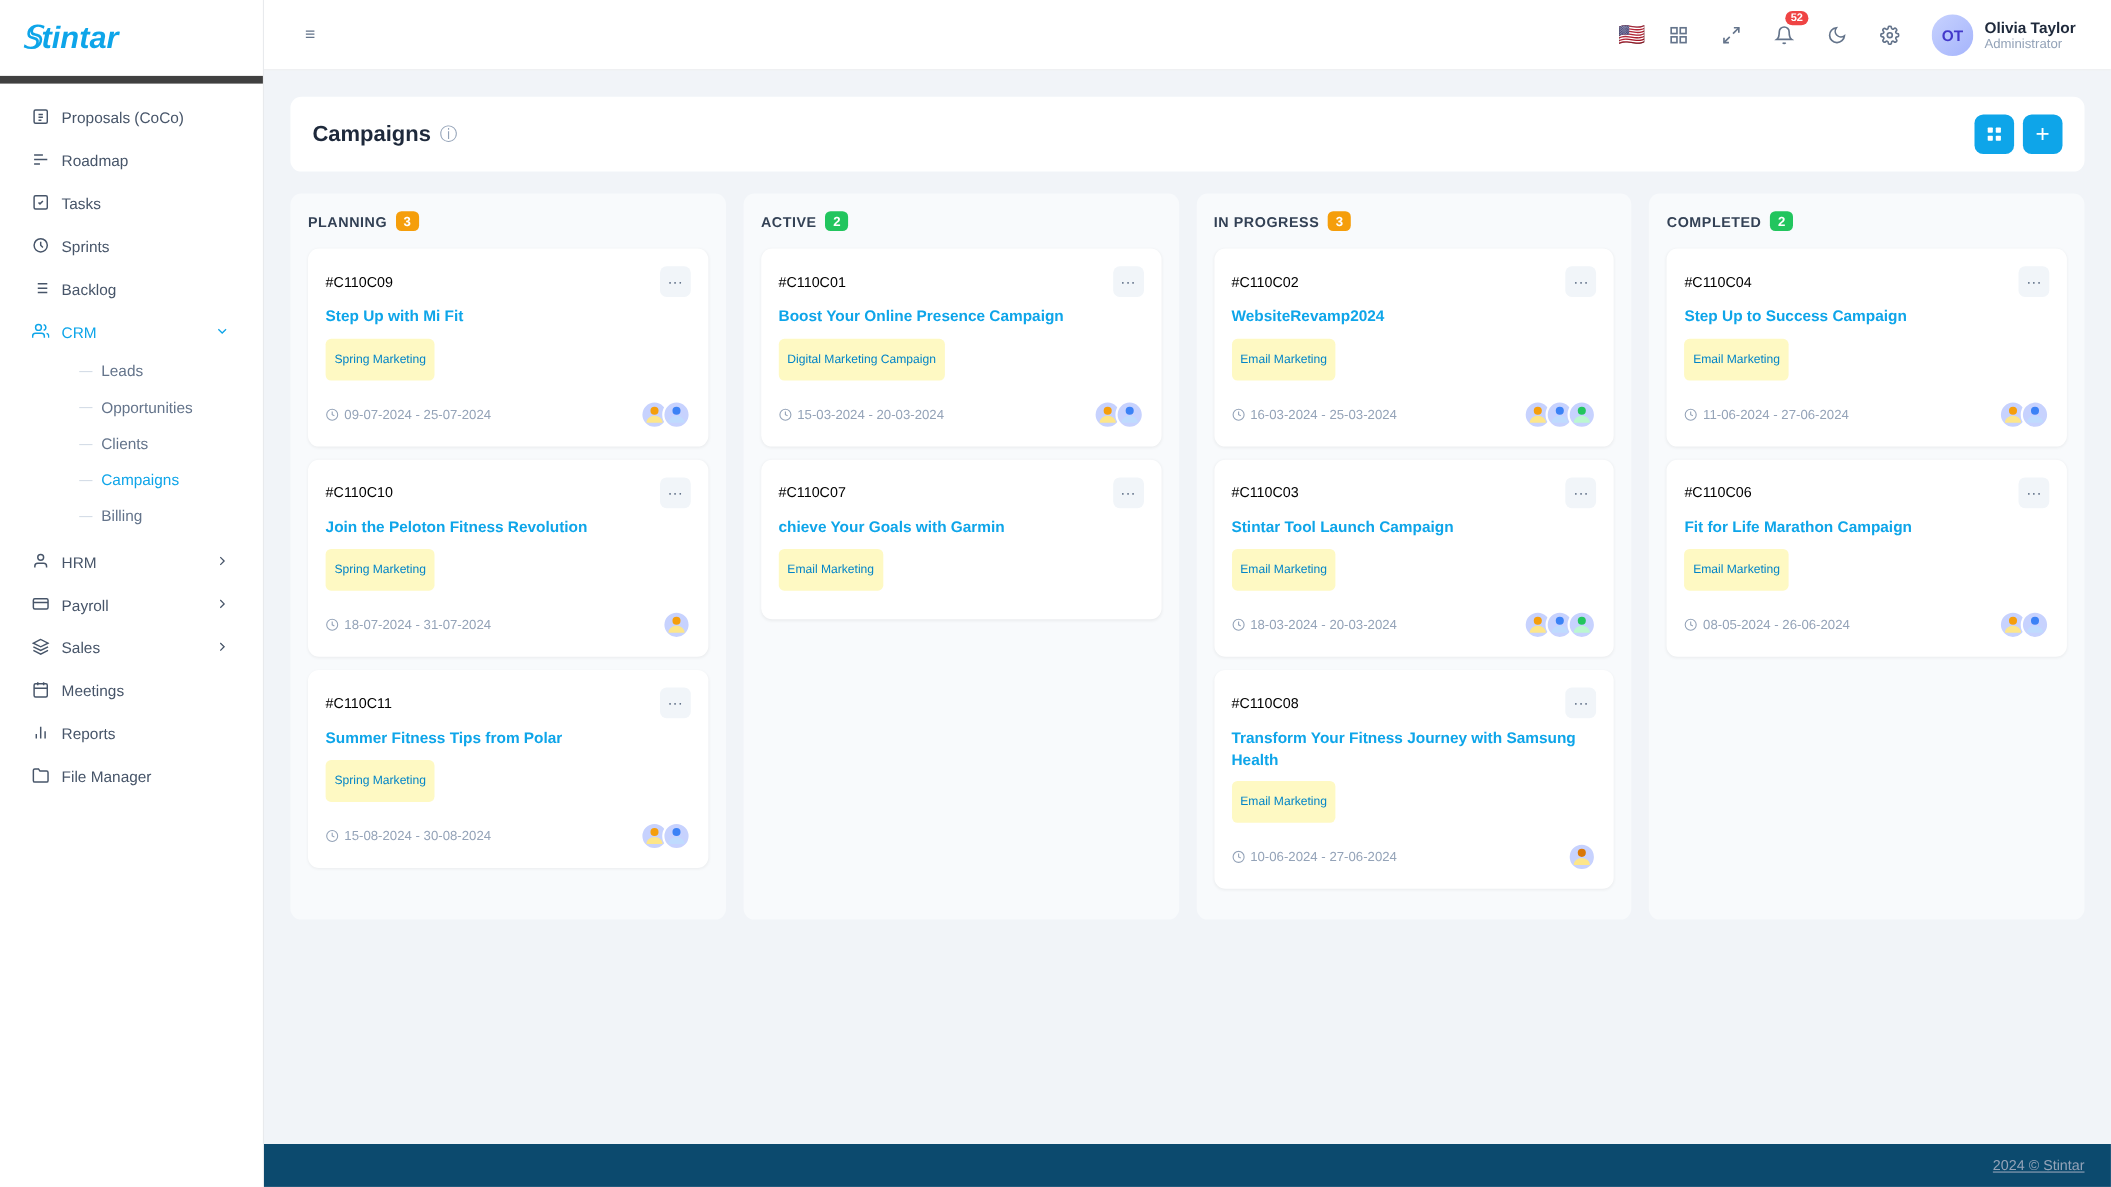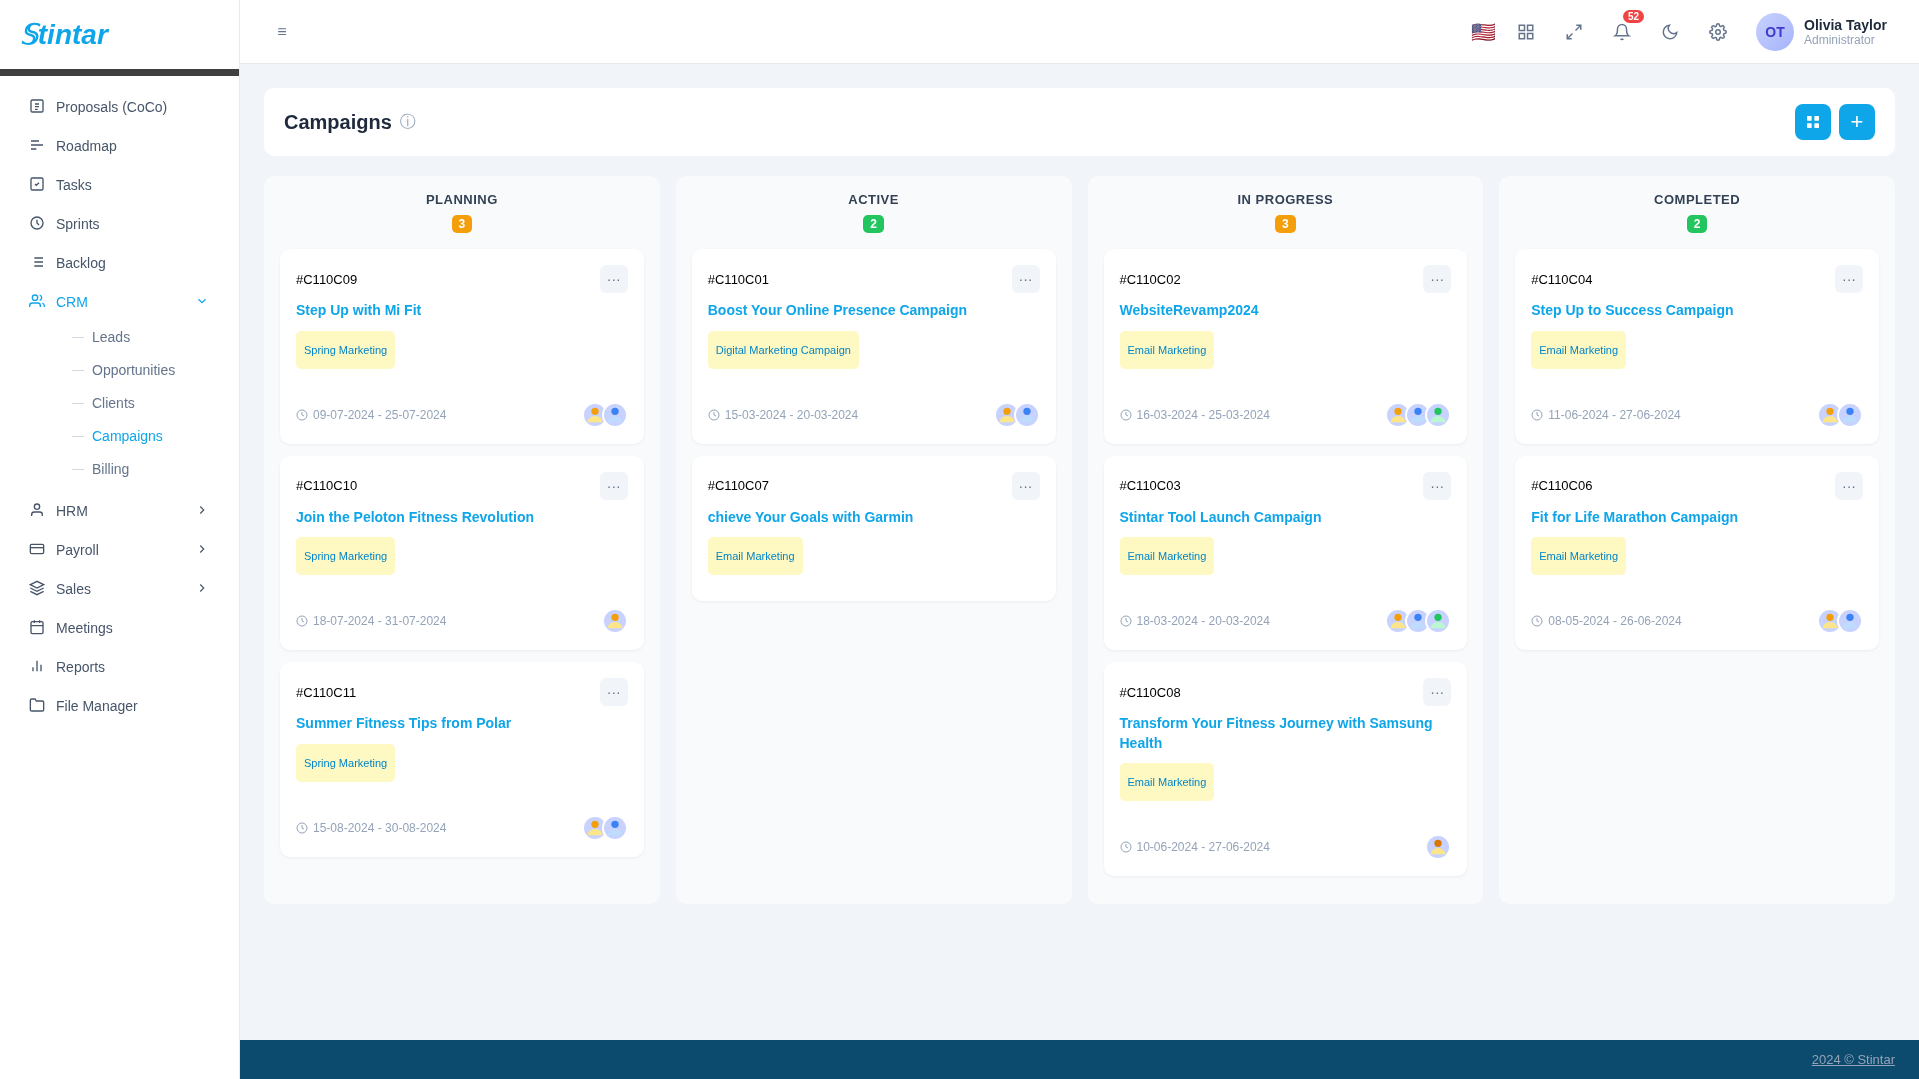--- a/index.html
+++ b/index.html
@@ -65,37 +65,37 @@
     .page-title-row { display: flex; align-items: center; gap: 8px; }
     .page-title { font-size: 20px; font-weight: 700; color: #1e293b; }
     .info-icon { color: #94a3b8; cursor: pointer; font-size: 16px; }
     .header-actions { display: flex; gap: 8px; }
     .btn-grid { background: #0ea5e9; color: #fff; border: none; border-radius: 8px; width: 36px; height: 36px; display: flex; align-items: center; justify-content: center; cursor: pointer; font-size: 16px; }
     .btn-add { background: #0ea5e9; color: #fff; border: none; border-radius: 8px; width: 36px; height: 36px; display: flex; align-items: center; justify-content: center; cursor: pointer; font-size: 22px; font-weight: 300; }
 
     
     .kanban-board { display: grid; grid-template-columns: repeat(4, 1fr); gap: 16px; min-height: 600px; }
     .kanban-col { background: #f8fafc; border-radius: 10px; padding: 16px; }
-    .col-header { display: flex; align-items: center; gap: 8px; margin-bottom: 16px; flex-direction: column; }
+    .col-header { display: flex; align-items: center; gap: 8px; margin-bottom: 16px; }
     .col-title { font-size: 13px; font-weight: 700; color: #334155; letter-spacing: 0.5px; text-transform: uppercase; }
     .col-badge { border-radius: 5px; font-size: 12px; font-weight: 700; padding: 2px 7px; color: #fff; }
     .badge-yellow { background: #f59e0b; }
     .badge-green { background: #22c55e; }
 
     
     .campaign-card {
       background: #fff; border-radius: 10px; padding: 16px; margin-bottom: 12px;
       box-shadow: 0 1px 3px rgba(0,0,0,0.06); cursor: pointer;
     }
     .card-header { display: flex; align-items: center; justify-content: space-between; margin-bottom: 8px; }
     .card-id { font-size: 13px; color: #000000; font-weight: 500; }
     .card-menu { background: #f1f5f9; border: none; border-radius: 6px; width: 28px; height: 28px; display: flex; align-items: center; justify-content: center; cursor: pointer; color: #64748b; font-size: 14px; }
     .card-title { font-size: 14px; font-weight: 600; color: #0ea5e9; margin-bottom: 10px; line-height: 1.4; }
     .card-tag { display: inline-block; background: #fef9c3; color: #0284c7; border-radius: 5px; font-size: 11px; font-weight: 500; padding: 13px 8px; margin-bottom: 10px; }
-    .card-footer { display: flex; align-items: center; justify-content: space-between; margin-top: 23px; text-align: right; }
+    .card-footer { display: flex; align-items: center; justify-content: space-between; margin-top: 8px; text-align: right; }
     .card-date { display: flex; align-items: center; gap: 5px; font-size: 12px; color: #94a3b8; }
     .avatars { display: flex; }
     .avatar-sm { width: 26px; height: 26px; border-radius: 50%; border: 2px solid #fff; margin-left: -6px; overflow: hidden; background: #c7d2fe; display: flex; align-items: center; justify-content: center; font-size: 10px; font-weight: 700; color: #4338ca; }
     .avatar-sm:first-child { margin-left: 0; }
 
     .footer { text-align: right; padding: 12px 24px; font-size: 13px; color: #94a3b8; background: #0c4a6e; text-decoration: underline; }
 
     
     ::-webkit-scrollbar { width: 6px; }
     ::-webkit-scrollbar-track { background: transparent; }

